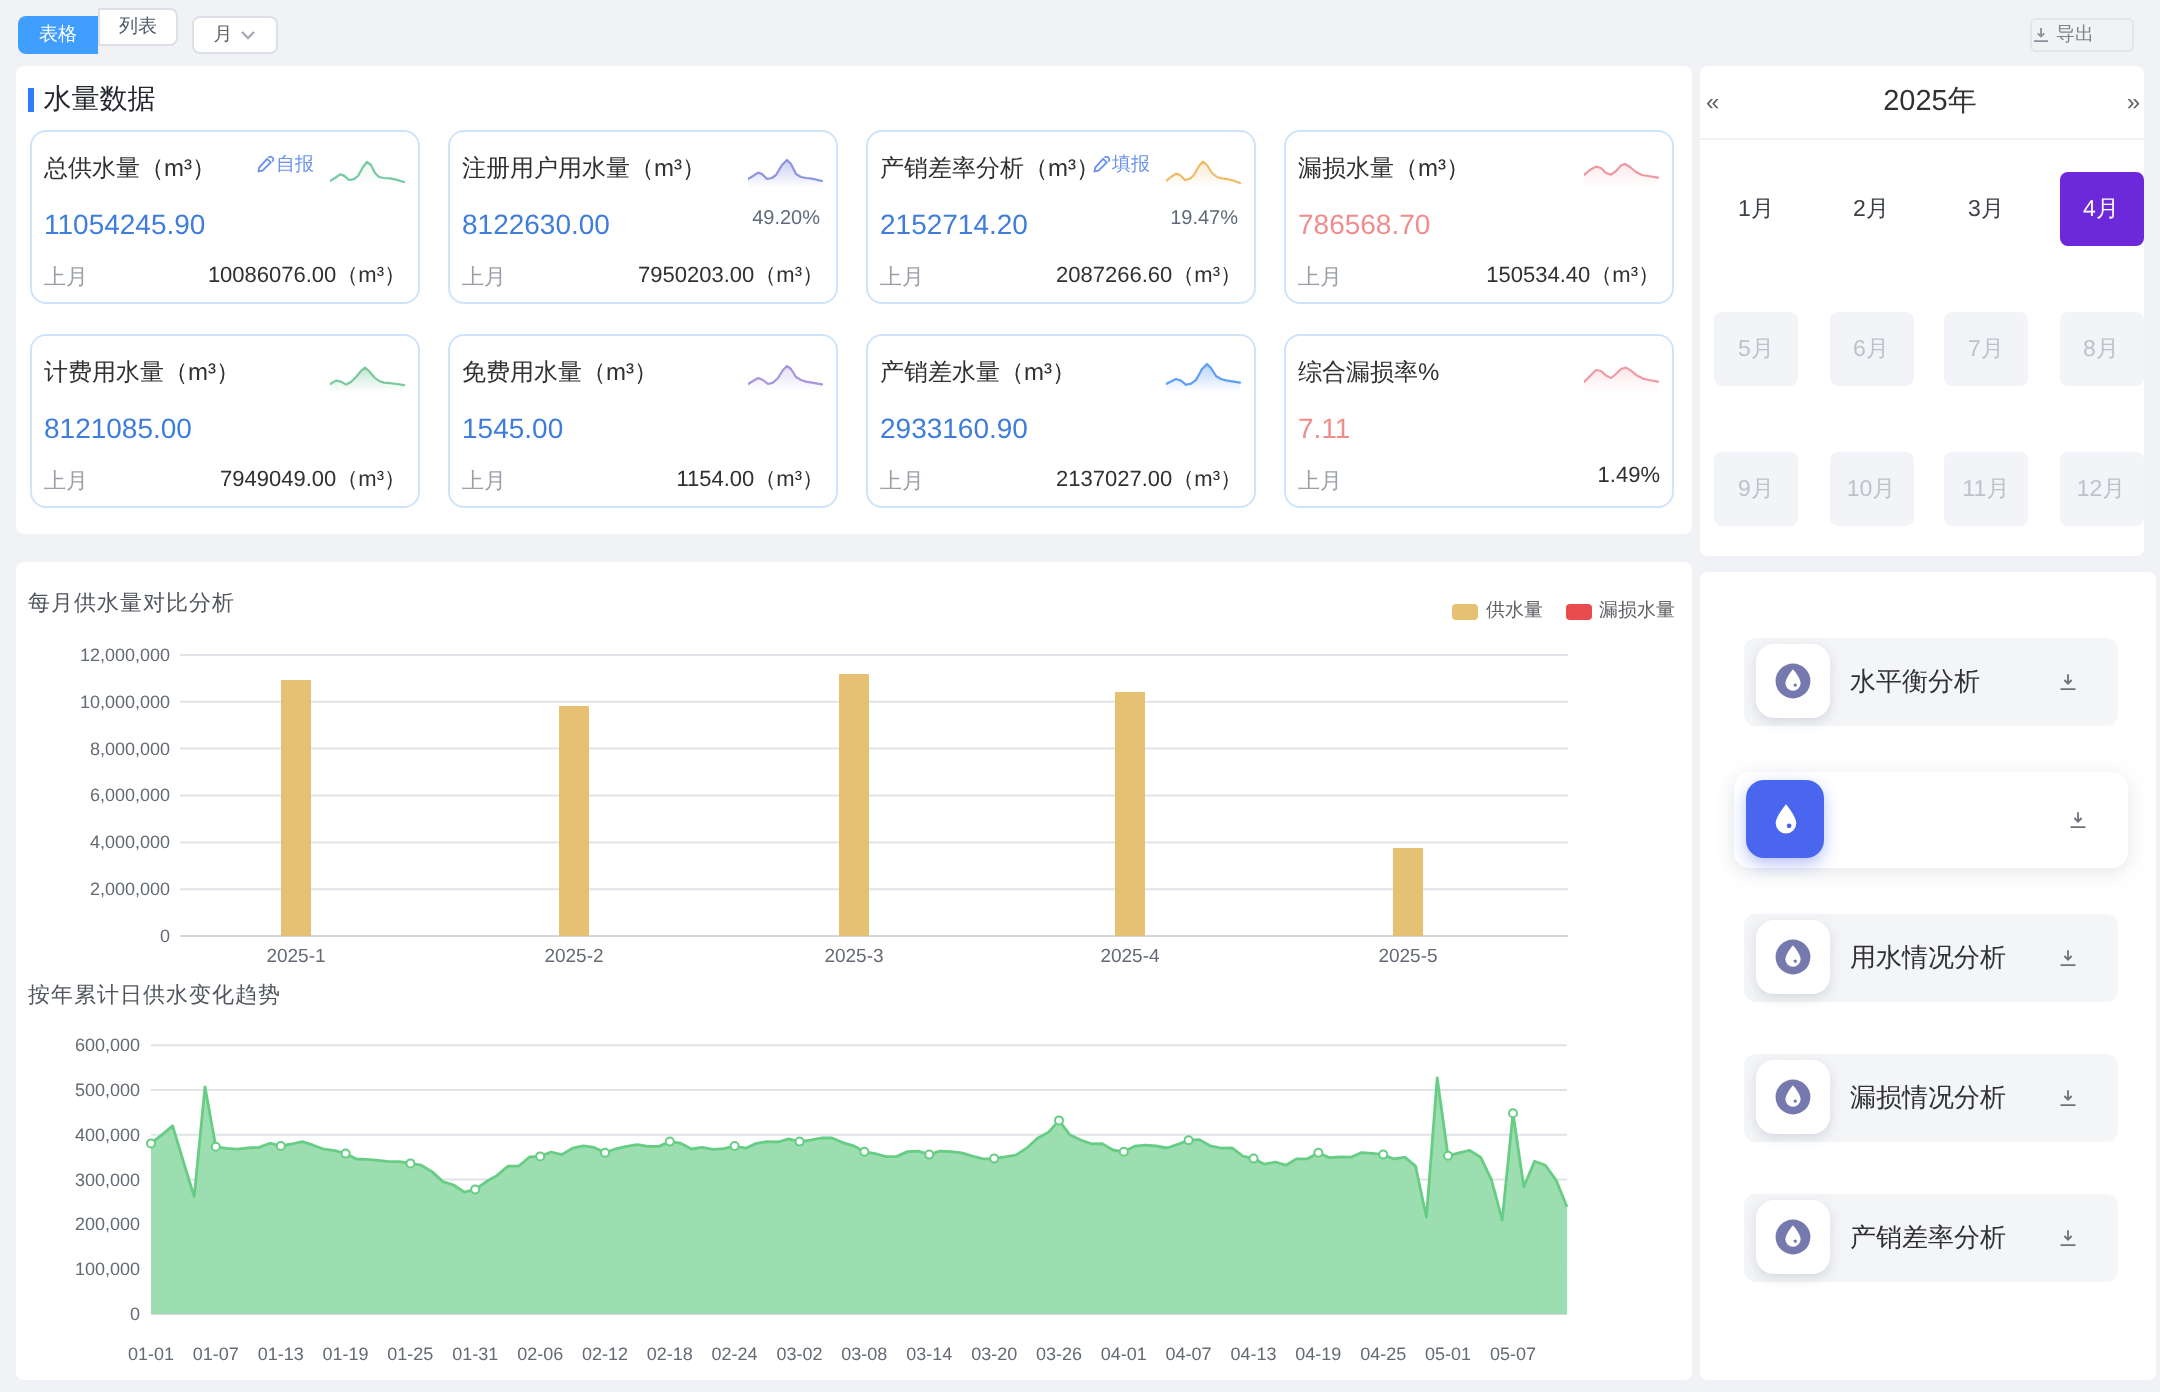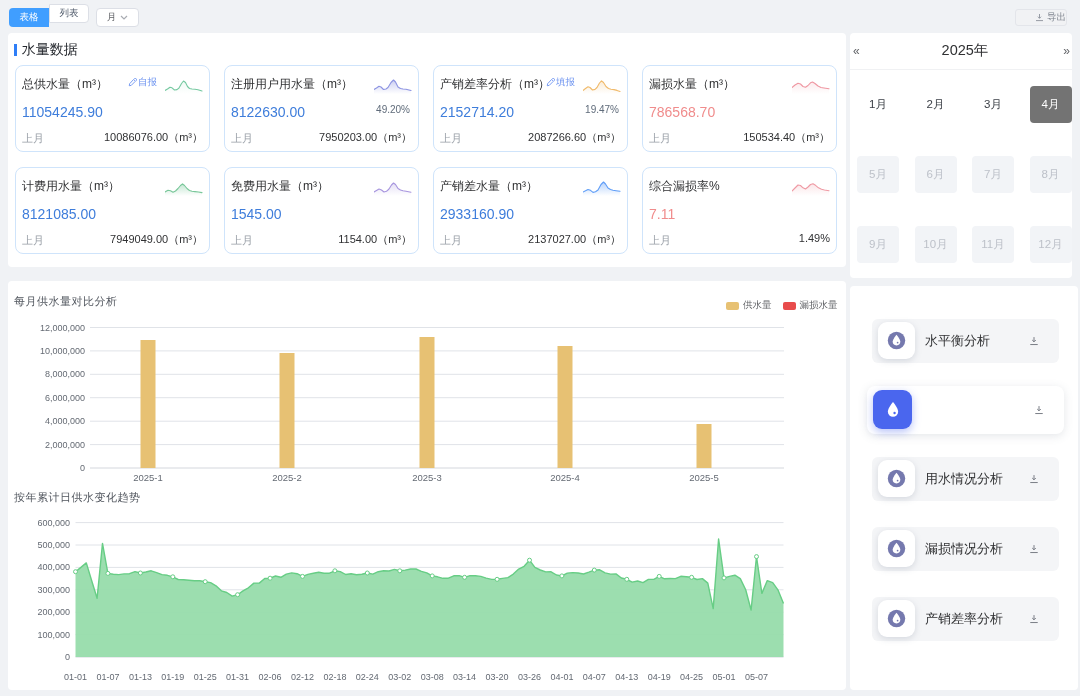--- a/index.html
+++ b/index.html
@@ -3,21 +3,21 @@
 <meta charset="utf-8">
 <style>
 * { margin:0; padding:0; box-sizing:border-box; }
 html,body { width:1080px; height:696px; background:#f0f2f5; font-family:"Liberation Sans",sans-serif; overflow:hidden; }
 .abs { position:absolute; }
 #page { position:relative; width:1080px; height:696px; }
 
 .tab-blue { left:9px; top:8px; width:40px; height:19px; background:#409eff; color:#fff; border-radius:4px 0 0 4px; font-size:9.5px; display:flex; align-items:center; justify-content:center; }
 .tab-white { left:49px; top:4px; width:40px; height:19px; background:#fff; color:#4e5969; border:1px solid #dcdfe6; border-radius:0 4px 4px 0; font-size:9.5px; display:flex; align-items:center; justify-content:center; }
 .dropdown { left:96px; top:8px; width:43px; height:19px; background:#fff; color:#606266; border:1px solid #dcdfe6; border-radius:4px; font-size:9.5px; display:flex; align-items:center; justify-content:center; gap:4px; }
-.btn-export { left:1015px; top:9px; width:52px; height:17px; background:#f1f2f4; border:1px solid #e3e5ea; color:#7d838d; border-radius:3px; font-size:9.5px; display:flex; align-items:center; justify-content:flex-end; gap:3px; }
+.btn-export { left:1015px; top:9px; width:52px; height:17px; background:#f1f2f4; border:1px solid #e3e5ea; color:#7d838d; border-radius:3px; font-size:9.5px; display:flex; align-items:center; justify-content:flex-start; gap:3px; }
 
 .panel { position:absolute; background:#fff; border-radius:4px; }
 #panel-cards { left:8px; top:33px; width:838px; height:234px; }
 #panel-charts { left:8px; top:281px; width:838px; height:409px; }
 #panel-cal { left:850px; top:33px; width:222px; height:245px; }
 #panel-list { left:850px; top:286px; width:228px; height:404px; }
 
 .sec-title { left:5.75px; top:8px; display:flex; align-items:center; }
 .sec-bar { width:3px; height:12px; background:#2f7ef7; margin-right:5px; }
 .sec-text { font-size:14px; color:#25282e; }
@@ -30,21 +30,21 @@
 .card .val.red { color:#f08c8c; }
 .card .pct { position:absolute; right:8px; top:38px; font-size:10px; color:#5f6b7a; }
 .card .lm { position:absolute; left:6px; top:65px; font-size:11px; color:#9aa0a8; }
 .card .lv { position:absolute; right:6px; top:64px; font-size:11px; color:#303133; }
 
 .chart-title { font-size:11px; color:#51565e; letter-spacing:0.5px; }
 
 .cal-arrow { font-size:12px; color:#606266; }
 .cal-head { font-size:14.5px; color:#303133; }
 .mcell { position:absolute; width:42px; height:37px; display:flex; align-items:center; justify-content:center; font-size:11.5px; color:#3c4047; border-radius:4px; }
-.mcell.sel { background:#737373; color:#fff;text-align:center; }
+.mcell.sel { background:#6d28d9; color:#fff;text-align:center; }
 .mcell.dis { background:#f2f4f7; color:#bdc1c9; }
 
 .lrow { position:absolute; left:22px; width:187px; height:44px; background:#f4f5f7; border-radius:6px; }
 .lrow.active { left:17px; width:197px; height:48px; background:#fff; box-shadow:0 2px 10px rgba(90,100,120,.16); border-radius:8px; }
 .lrow .tile { position:absolute; left:6px; top:3px; width:37px; height:37px; background:#fff; border-radius:9px; box-shadow:0 2px 6px rgba(120,130,150,.25); display:flex; align-items:center; justify-content:center; }
 .lrow.active .tile { left:6px; top:4px; width:39px; height:39px; background:#4a66ee; box-shadow:0 3px 8px rgba(74,102,238,.4); }
 .lrow .ltext { position:absolute; left:53px; top:0; height:100%; display:flex; align-items:center; font-size:13px; color:#303133; }
 .lrow .dl { position:absolute; right:20px; top:0; height:100%; display:flex; align-items:center; }
 </style>
 </head>

